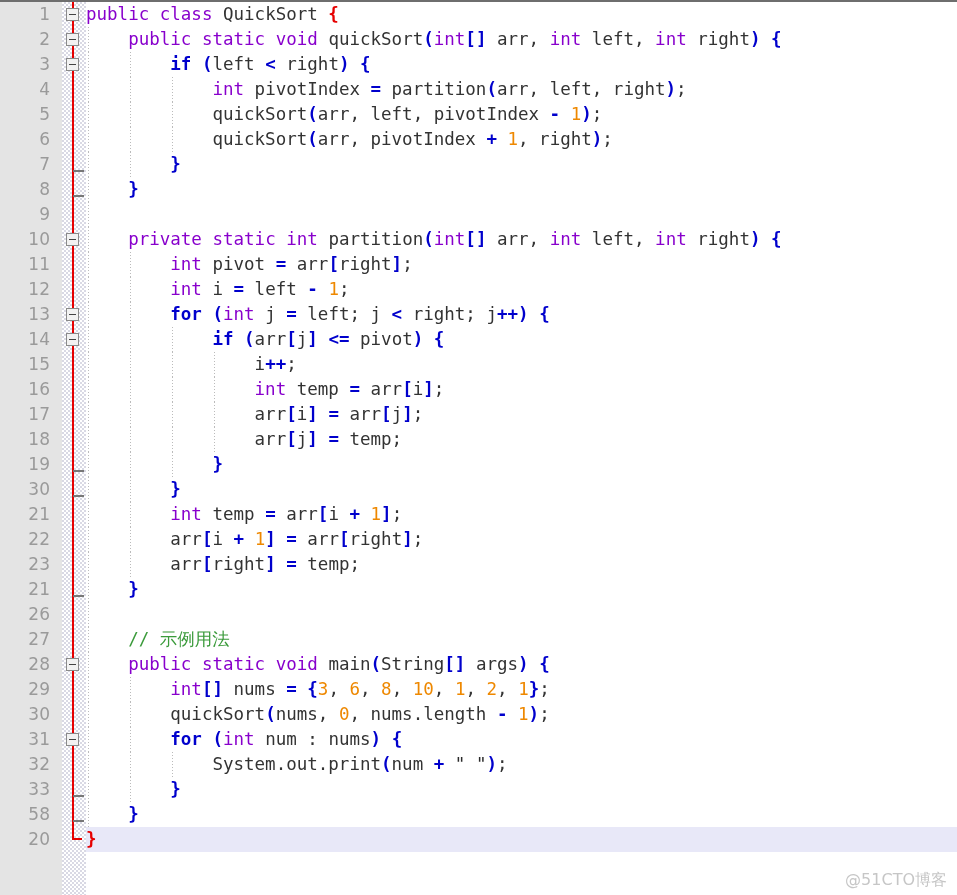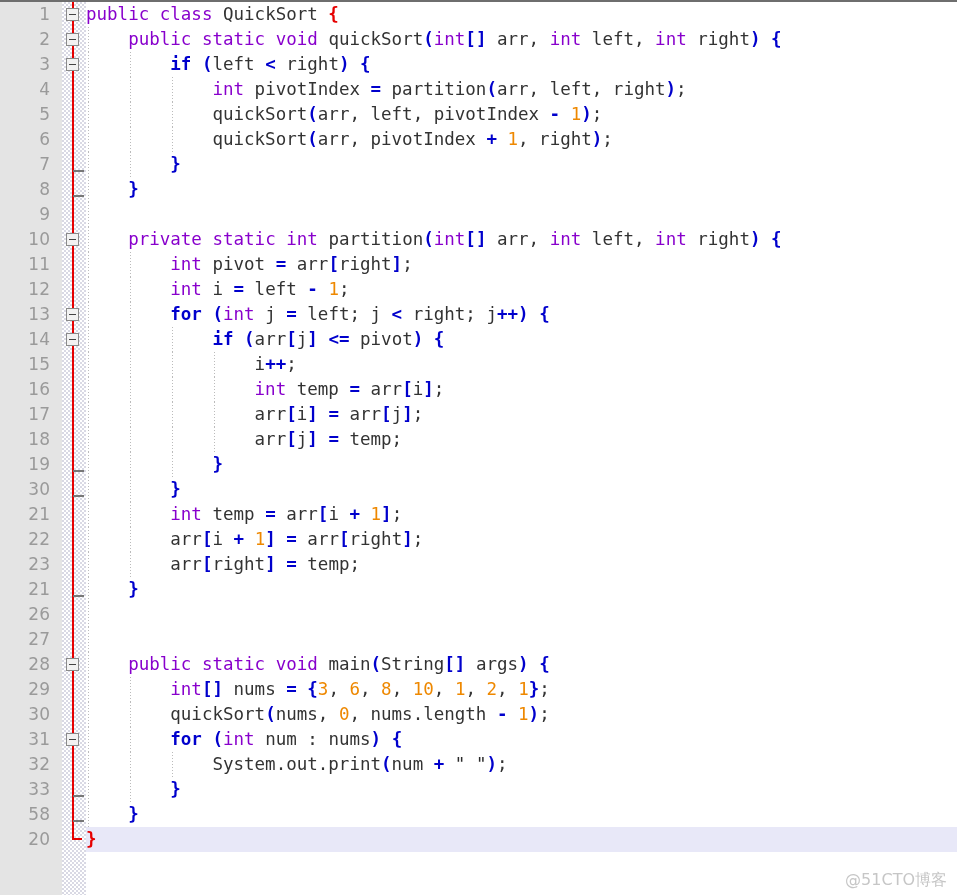--- a/index.html
+++ b/index.html
@@ -215,21 +215,21 @@
       <div class="row"><div class="guide" style="left: 88px;"></div><div class="guide" style="left: 130.08px;"></div><div class="guide" style="left: 172.16px;"></div><div class="guide" style="left: 214.24px;"></div><div class="lineno">16</div><div class="foldseg"></div><div class="code"><span class="id">                </span><span class="kw">int </span><span class="id">temp </span><span class="op">=</span><span class="id"> arr</span><span class="brk">[</span><span class="id">i</span><span class="brk">]</span><span class="id">;</span></div></div>
       <div class="row"><div class="guide" style="left: 88px;"></div><div class="guide" style="left: 130.08px;"></div><div class="guide" style="left: 172.16px;"></div><div class="guide" style="left: 214.24px;"></div><div class="lineno">17</div><div class="foldseg"></div><div class="code"><span class="id">                </span><span class="id">arr</span><span class="brk">[</span><span class="id">i</span><span class="brk">]</span><span class="id"> </span><span class="op">=</span><span class="id"> arr</span><span class="brk">[</span><span class="id">j</span><span class="brk">]</span><span class="id">;</span></div></div>
       <div class="row"><div class="guide" style="left: 88px;"></div><div class="guide" style="left: 130.08px;"></div><div class="guide" style="left: 172.16px;"></div><div class="guide" style="left: 214.24px;"></div><div class="lineno">18</div><div class="foldseg"></div><div class="code"><span class="id">                </span><span class="id">arr</span><span class="brk">[</span><span class="id">j</span><span class="brk">]</span><span class="id"> </span><span class="op">=</span><span class="id"> temp;</span></div></div>
       <div class="row"><div class="guide" style="left: 88px;"></div><div class="guide" style="left: 130.08px;"></div><div class="guide" style="left: 172.16px;"></div><div class="lineno">19</div><div class="foldseg"></div><div class="foldend"></div><div class="code"><span class="id">            </span><span class="brk">}</span></div></div>
       <div class="row"><div class="guide" style="left: 88px;"></div><div class="guide" style="left: 130.08px;"></div><div class="lineno">30</div><div class="foldseg"></div><div class="foldend"></div><div class="code"><span class="id">        </span><span class="brk">}</span></div></div>
       <div class="row"><div class="guide" style="left: 88px;"></div><div class="guide" style="left: 130.08px;"></div><div class="lineno">21</div><div class="foldseg"></div><div class="code"><span class="id">        </span><span class="kw">int </span><span class="id">temp </span><span class="op">=</span><span class="id"> arr</span><span class="brk">[</span><span class="id">i </span><span class="op">+</span><span class="id"> </span><span class="num">1</span><span class="brk">]</span><span class="id">;</span></div></div>
       <div class="row"><div class="guide" style="left: 88px;"></div><div class="guide" style="left: 130.08px;"></div><div class="lineno">22</div><div class="foldseg"></div><div class="code"><span class="id">        </span><span class="id">arr</span><span class="brk">[</span><span class="id">i </span><span class="op">+</span><span class="id"> </span><span class="num">1</span><span class="brk">]</span><span class="id"> </span><span class="op">=</span><span class="id"> arr</span><span class="brk">[</span><span class="id">right</span><span class="brk">]</span><span class="id">;</span></div></div>
       <div class="row"><div class="guide" style="left: 88px;"></div><div class="guide" style="left: 130.08px;"></div><div class="lineno">23</div><div class="foldseg"></div><div class="code"><span class="id">        </span><span class="id">arr</span><span class="brk">[</span><span class="id">right</span><span class="brk">]</span><span class="id"> </span><span class="op">=</span><span class="id"> temp;</span></div></div>
       <div class="row"><div class="guide" style="left: 88px;"></div><div class="lineno">21</div><div class="foldseg"></div><div class="foldend"></div><div class="code"><span class="id">    </span><span class="brk">}</span></div></div>
       <div class="row"><div class="guide" style="left: 88px;"></div><div class="lineno">26</div><div class="foldseg"></div><div class="code"></div></div>
-      <div class="row"><div class="guide" style="left: 88px;"></div><div class="lineno">27</div><div class="foldseg"></div></div>
+      <div class="row"><div class="guide" style="left: 88px;"></div><div class="lineno">27</div><div class="foldseg"></div><div class="code"><span class="id">    </span><span class="cmt">// 示例用法</span></div></div>
       <div class="row"><div class="guide" style="left: 88px;"></div><div class="lineno">28</div><div class="foldseg"></div><div class="foldbox"></div><div class="code"><span class="id">    </span><span class="kw">public </span><span class="kw">static </span><span class="kw">void </span><span class="id">main</span><span class="brk">(</span><span class="id">String</span><span class="brk">[]</span><span class="id"> args</span><span class="brk">)</span><span class="id"> </span><span class="brk">{</span></div></div>
       <div class="row"><div class="guide" style="left: 88px;"></div><div class="guide" style="left: 130.08px;"></div><div class="lineno">29</div><div class="foldseg"></div><div class="code"><span class="id">        </span><span class="kw">int</span><span class="brk">[]</span><span class="id"> nums </span><span class="op">=</span><span class="id"> </span><span class="brk">{</span><span class="num">3</span><span class="id">, </span><span class="num">6</span><span class="id">, </span><span class="num">8</span><span class="id">, </span><span class="num">10</span><span class="id">, </span><span class="num">1</span><span class="id">, </span><span class="num">2</span><span class="id">, </span><span class="num">1</span><span class="brk">}</span><span class="id">;</span></div></div>
       <div class="row"><div class="guide" style="left: 88px;"></div><div class="guide" style="left: 130.08px;"></div><div class="lineno">30</div><div class="foldseg"></div><div class="code"><span class="id">        </span><span class="id">quickSort</span><span class="brk">(</span><span class="id">nums, </span><span class="num">0</span><span class="id">, nums.length </span><span class="op">-</span><span class="id"> </span><span class="num">1</span><span class="brk">)</span><span class="id">;</span></div></div>
       <div class="row"><div class="guide" style="left: 88px;"></div><div class="guide" style="left: 130.08px;"></div><div class="lineno">31</div><div class="foldseg"></div><div class="foldbox"></div><div class="code"><span class="id">        </span><span class="kwb">for</span><span class="id"> </span><span class="brk">(</span><span class="kw">int </span><span class="id">num </span><span class="id">:</span><span class="id"> nums</span><span class="brk">)</span><span class="id"> </span><span class="brk">{</span></div></div>
       <div class="row"><div class="guide" style="left: 88px;"></div><div class="guide" style="left: 130.08px;"></div><div class="guide" style="left: 172.16px;"></div><div class="lineno">32</div><div class="foldseg"></div><div class="code"><span class="id">            </span><span class="id">System.out.print</span><span class="brk">(</span><span class="id">num </span><span class="op">+</span><span class="id"> </span><span class="str">" "</span><span class="brk">)</span><span class="id">;</span></div></div>
       <div class="row"><div class="guide" style="left: 88px;"></div><div class="guide" style="left: 130.08px;"></div><div class="lineno">33</div><div class="foldseg"></div><div class="foldend"></div><div class="code"><span class="id">        </span><span class="brk">}</span></div></div>
       <div class="row"><div class="guide" style="left: 88px;"></div><div class="lineno">58</div><div class="foldseg"></div><div class="foldend"></div><div class="code"><span class="id">    </span><span class="brk">}</span></div></div>
       <div class="row current"><div class="row-highlight"></div><div class="lineno">20</div><div class="foldcorner"></div><div class="code"><span class="redbrace">}</span></div></div>
     </div>
 

